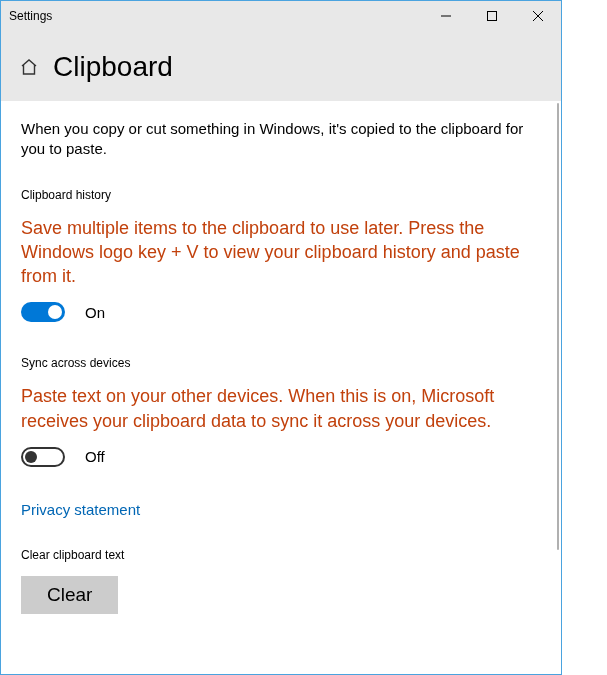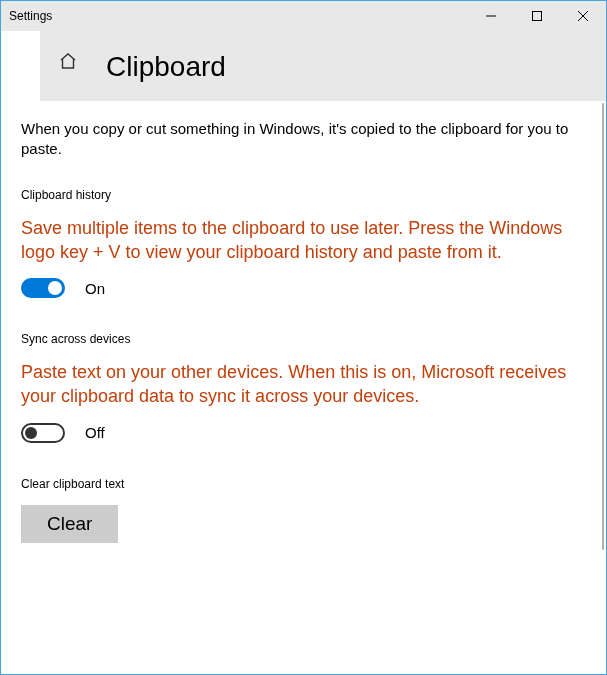--- a/index.html
+++ b/index.html
@@ -2,21 +2,21 @@
 <html><head>
 <meta charset="utf-8">
 <style>
   * { box-sizing: border-box; }
   html, body {
     margin: 0; padding: 0;
     font-family: "Segoe UI", -apple-system, sans-serif;
     background: #fff;
   }
   .window {
-    width: 607px; height: 675px;
+    width: 562px; height: 675px;
     border: 1px solid #4aa3df;
     display: flex; flex-direction: column;
     background: #fff;
     position: relative;
   }
   .titlebar {
     height: 30px;
     background: #e8e8e8;
     display: flex; align-items: center;
     padding-left: 8px;
@@ -28,23 +28,22 @@
   .winbtn {
     width: 46px; height: 30px;
     display: flex; align-items: center; justify-content: center;
     font-family: "Segoe UI Symbol", sans-serif;
     font-size: 11px;
     color: #000;
   }
   .header {
     background: #e8e8e8;
     padding: 20px 18px 18px 18px;
-    display: flex; align-items: flex-start;
-    gap: 28px;
-    margin-left: 39px;
+    display: flex; align-items: center;
+    gap: 14px;
   }
   .home-icon svg { display: block; }
   .page-title {
     font-size: 28px; font-weight: 400;
     color: #000;
   }
   .content {
     flex: 1;
     overflow-y: auto;
     padding: 18px 20px 20px 20px;
@@ -172,20 +171,21 @@
     </div>
 
     <h2 class="section-title">Sync across devices</h2>
     <p class="section-desc">Paste text on your other devices. When this is on, Microsoft receives your clipboard data to sync it across your devices.</p>
     <div class="toggle-row" style="margin-bottom:34px;">
       <div class="toggle off">
           <div class="knob"></div>
         </div>
       <span class="toggle-label">Off</span>
     </div>
+    <span class="link">Privacy statement</span>
 
     <h2 class="section-title">Clear clipboard text</h2>
     <button class="clear-btn">Clear</button>
 
     <div class="scrollbar-thumb"></div>
   </div>
 
 </div>
 
 </body></html>

